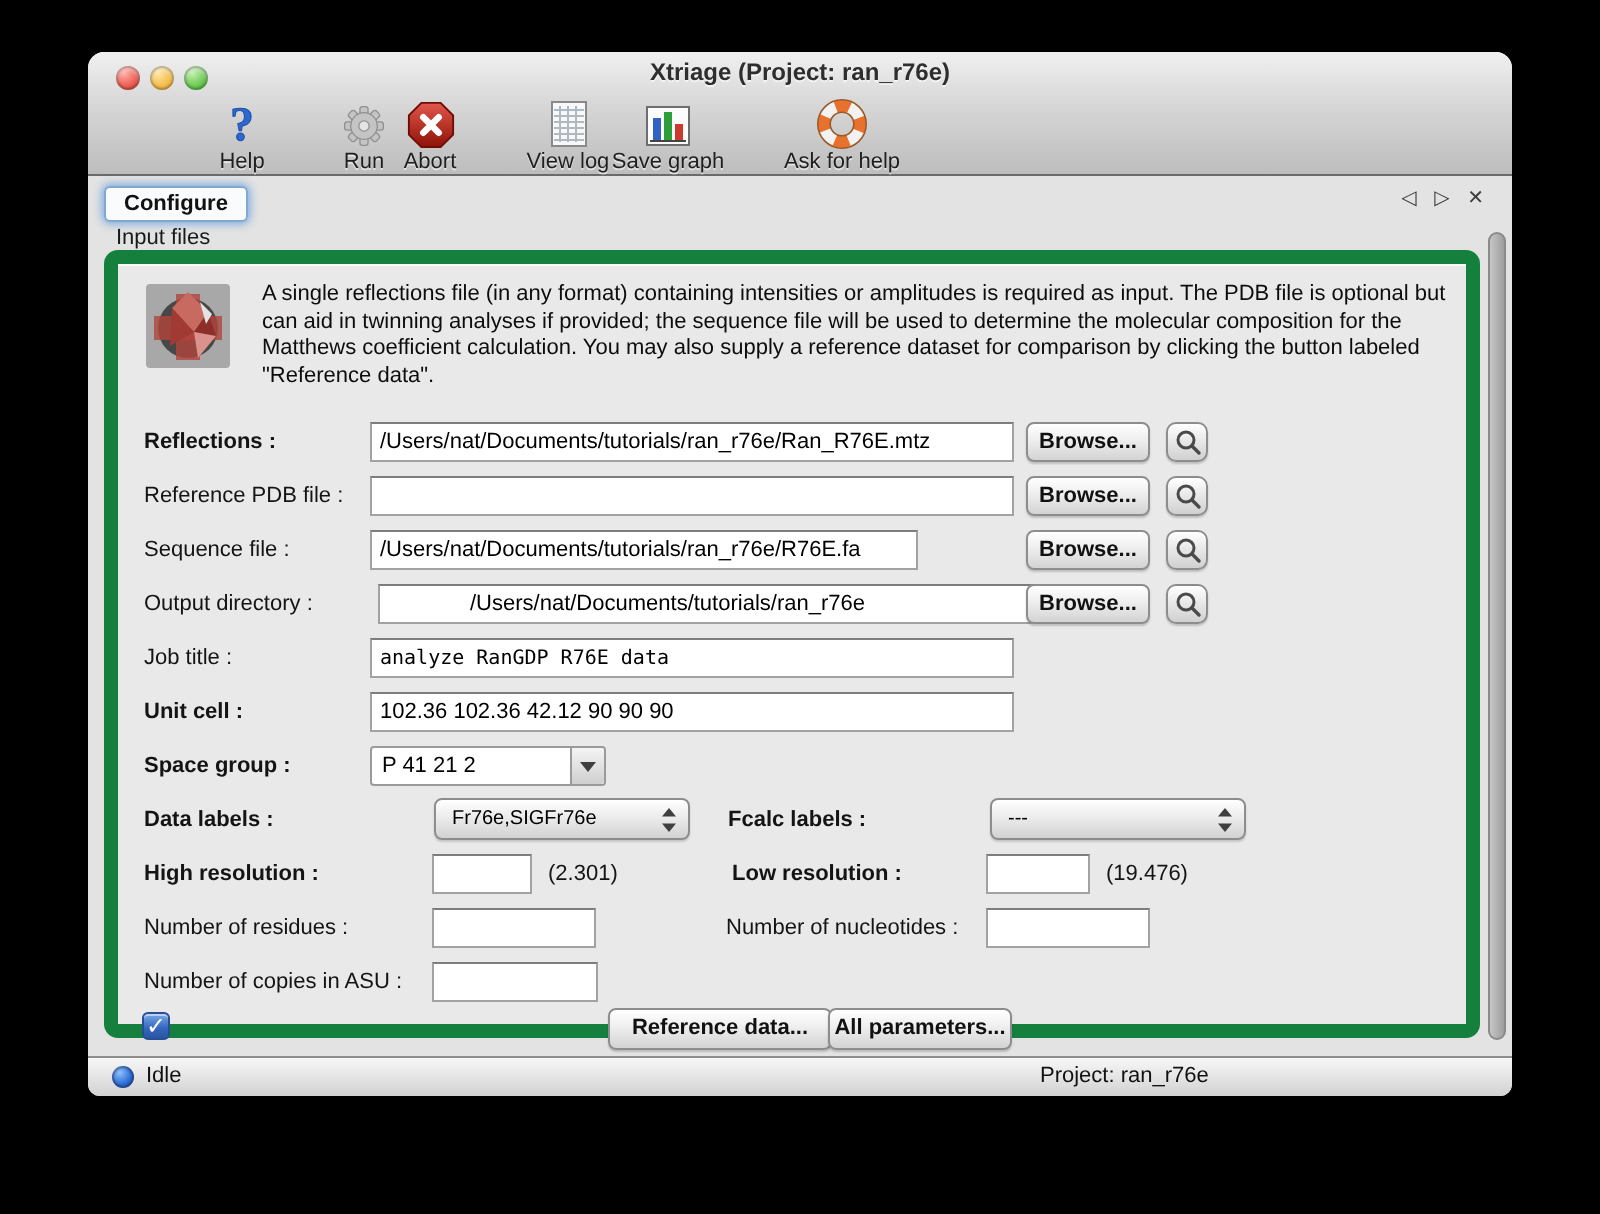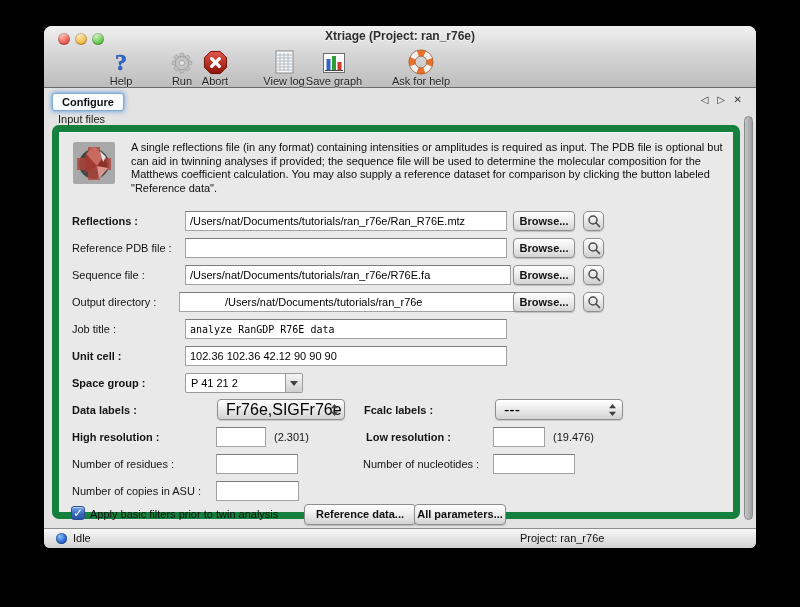--- a/index.html
+++ b/index.html
@@ -73,21 +73,21 @@
   .combo { position:absolute; height:20px; border:1px solid #9a9a9a; background:#fff;
            border-radius:2px; font-size:11px; line-height:18px; padding-left:5px; color:#000; }
   .combo .arrowbox { position:absolute; right:0; top:0; width:17px; height:18px;
            background:linear-gradient(#f4f4f4,#cfcfcf); border-left:1px solid #9a9a9a;
            border-radius:0 2px 2px 0; display:flex; align-items:center; justify-content:center; }
   .tri-down { width:0; height:0; border-left:4px solid transparent; border-right:4px solid transparent;
               border-top:5px solid #3f3f3f; }
 
   .popup { position:absolute; height:21px; border:1px solid #8d8d8d; border-radius:4px;
            background:linear-gradient(#ffffff,#ececec 45%,#d2d2d2);
-           font-size:16px; line-height:19px; color:#000; padding-left:8px;
+           font-size:10px; line-height:19px; color:#000; padding-left:8px;
            box-shadow:0 1px 1px rgba(0,0,0,.15), inset 0 1px 0 #fff; }
   .popup .pa { position:absolute; right:5px; top:3px; }
 
   .hint { position:absolute; font-size:11px; color:#141414; }
 
   .checkbox { position:absolute; width:14px; height:14px; border-radius:3px;
               background:linear-gradient(#79a9e8,#3566bd 60%,#2a55a2);
               border:1px solid #274f93; box-shadow:inset 0 1px 0 rgba(255,255,255,.5);
               color:#fff; font-size:12px; font-weight:bold; line-height:13px; text-align:center; }
   .cb-label { position:absolute; font-size:11px; color:#0f0f0f; white-space:nowrap; }
@@ -246,31 +246,31 @@
         <input class="txt" style="left: 126px; top: 106px; width: 322px;" value="">
         <div class="btn" style="left:454px;top:106px;width:62px;">Browse...</div>
         <div class="magbtn" style="left:524px;top:106px;">
           <svg width="14" height="14">
               <circle cx="6" cy="6" r="4" fill="none" stroke="#4a4a4a" stroke-width="1.5"></circle>
               <line x1="9" y1="9" x2="12.5" y2="12.5" stroke="#4a4a4a" stroke-width="1.7" stroke-linecap="round"></line>
             </svg>
         </div>
 
         <div class="lbl" style="top:137px;">Sequence file :</div>
-        <input class="txt" style="left: 126px; top: 133px; width: 326px;" value="/Users/nat/Documents/tutorials/ran_r76e/R76E.fa">
+        <input class="txt" style="left: 126px; top: 133px; width: 274px;" value="/Users/nat/Documents/tutorials/ran_r76e/R76E.fa">
         <div class="btn" style="left:454px;top:133px;width:62px;">Browse...</div>
         <div class="magbtn" style="left:524px;top:133px;">
           <svg width="14" height="14">
               <circle cx="6" cy="6" r="4" fill="none" stroke="#4a4a4a" stroke-width="1.5"></circle>
               <line x1="9" y1="9" x2="12.5" y2="12.5" stroke="#4a4a4a" stroke-width="1.7" stroke-linecap="round"></line>
             </svg>
         </div>
 
         <div class="lbl" style="top:164px;">Output directory :</div>
-        <input class="txt" style="left: 120px; top: 160px; width: 382px; padding-left: 45px;" value="/Users/nat/Documents/tutorials/ran_r76e">
+        <input class="txt" style="left: 130px; top: 160px; width: 382px; padding-left: 45px;" value="/Users/nat/Documents/tutorials/ran_r76e">
         <div class="btn" style="left:454px;top:160px;width:62px;">Browse...</div>
         <div class="magbtn" style="left:524px;top:160px;">
           <svg width="14" height="14">
               <circle cx="6" cy="6" r="4" fill="none" stroke="#4a4a4a" stroke-width="1.5"></circle>
               <line x1="9" y1="9" x2="12.5" y2="12.5" stroke="#4a4a4a" stroke-width="1.7" stroke-linecap="round"></line>
             </svg>
         </div>
 
         <div class="lbl" style="top:191px;">Job title :</div>
         <input class="txt mono" style="left: 126px; top: 187px; width: 322px;" value="analyze RanGDP R76E data">
@@ -314,21 +314,20 @@
         <input class="txt" style="left: 157px; top: 322px; width: 82px;" value="">
         <div class="lbl2" style="left:304px;top:326px;">Number of nucleotides :</div>
         <input class="txt" style="left: 434px; top: 322px; width: 82px;" value="">
 
         <div class="lbl" style="top:353px;">Number of copies in ASU :</div>
         <input class="txt" style="left: 157px; top: 349px; width: 83px;" value="">
 
         <div class="checkbox" style="left:12px;top:374px;">
           <span>✓</span>
         </div>
-        <div class="cb-label" style="left:31px;top:376px;">Apply basic filters prior to twin analysis</div>
         <div class="btn plain" style="left:245px;top:372px;width:112px;height:21px;line-height:19px;">Reference data...</div>
         <div class="btn plain" style="left:355px;top:372px;width:92px;height:21px;line-height:19px;">All parameters...</div>
       </div>
 
       <div class="scrollbar">
         <div class="thumb"></div>
       </div>
     </div>
 
     <div class="statusbar">

